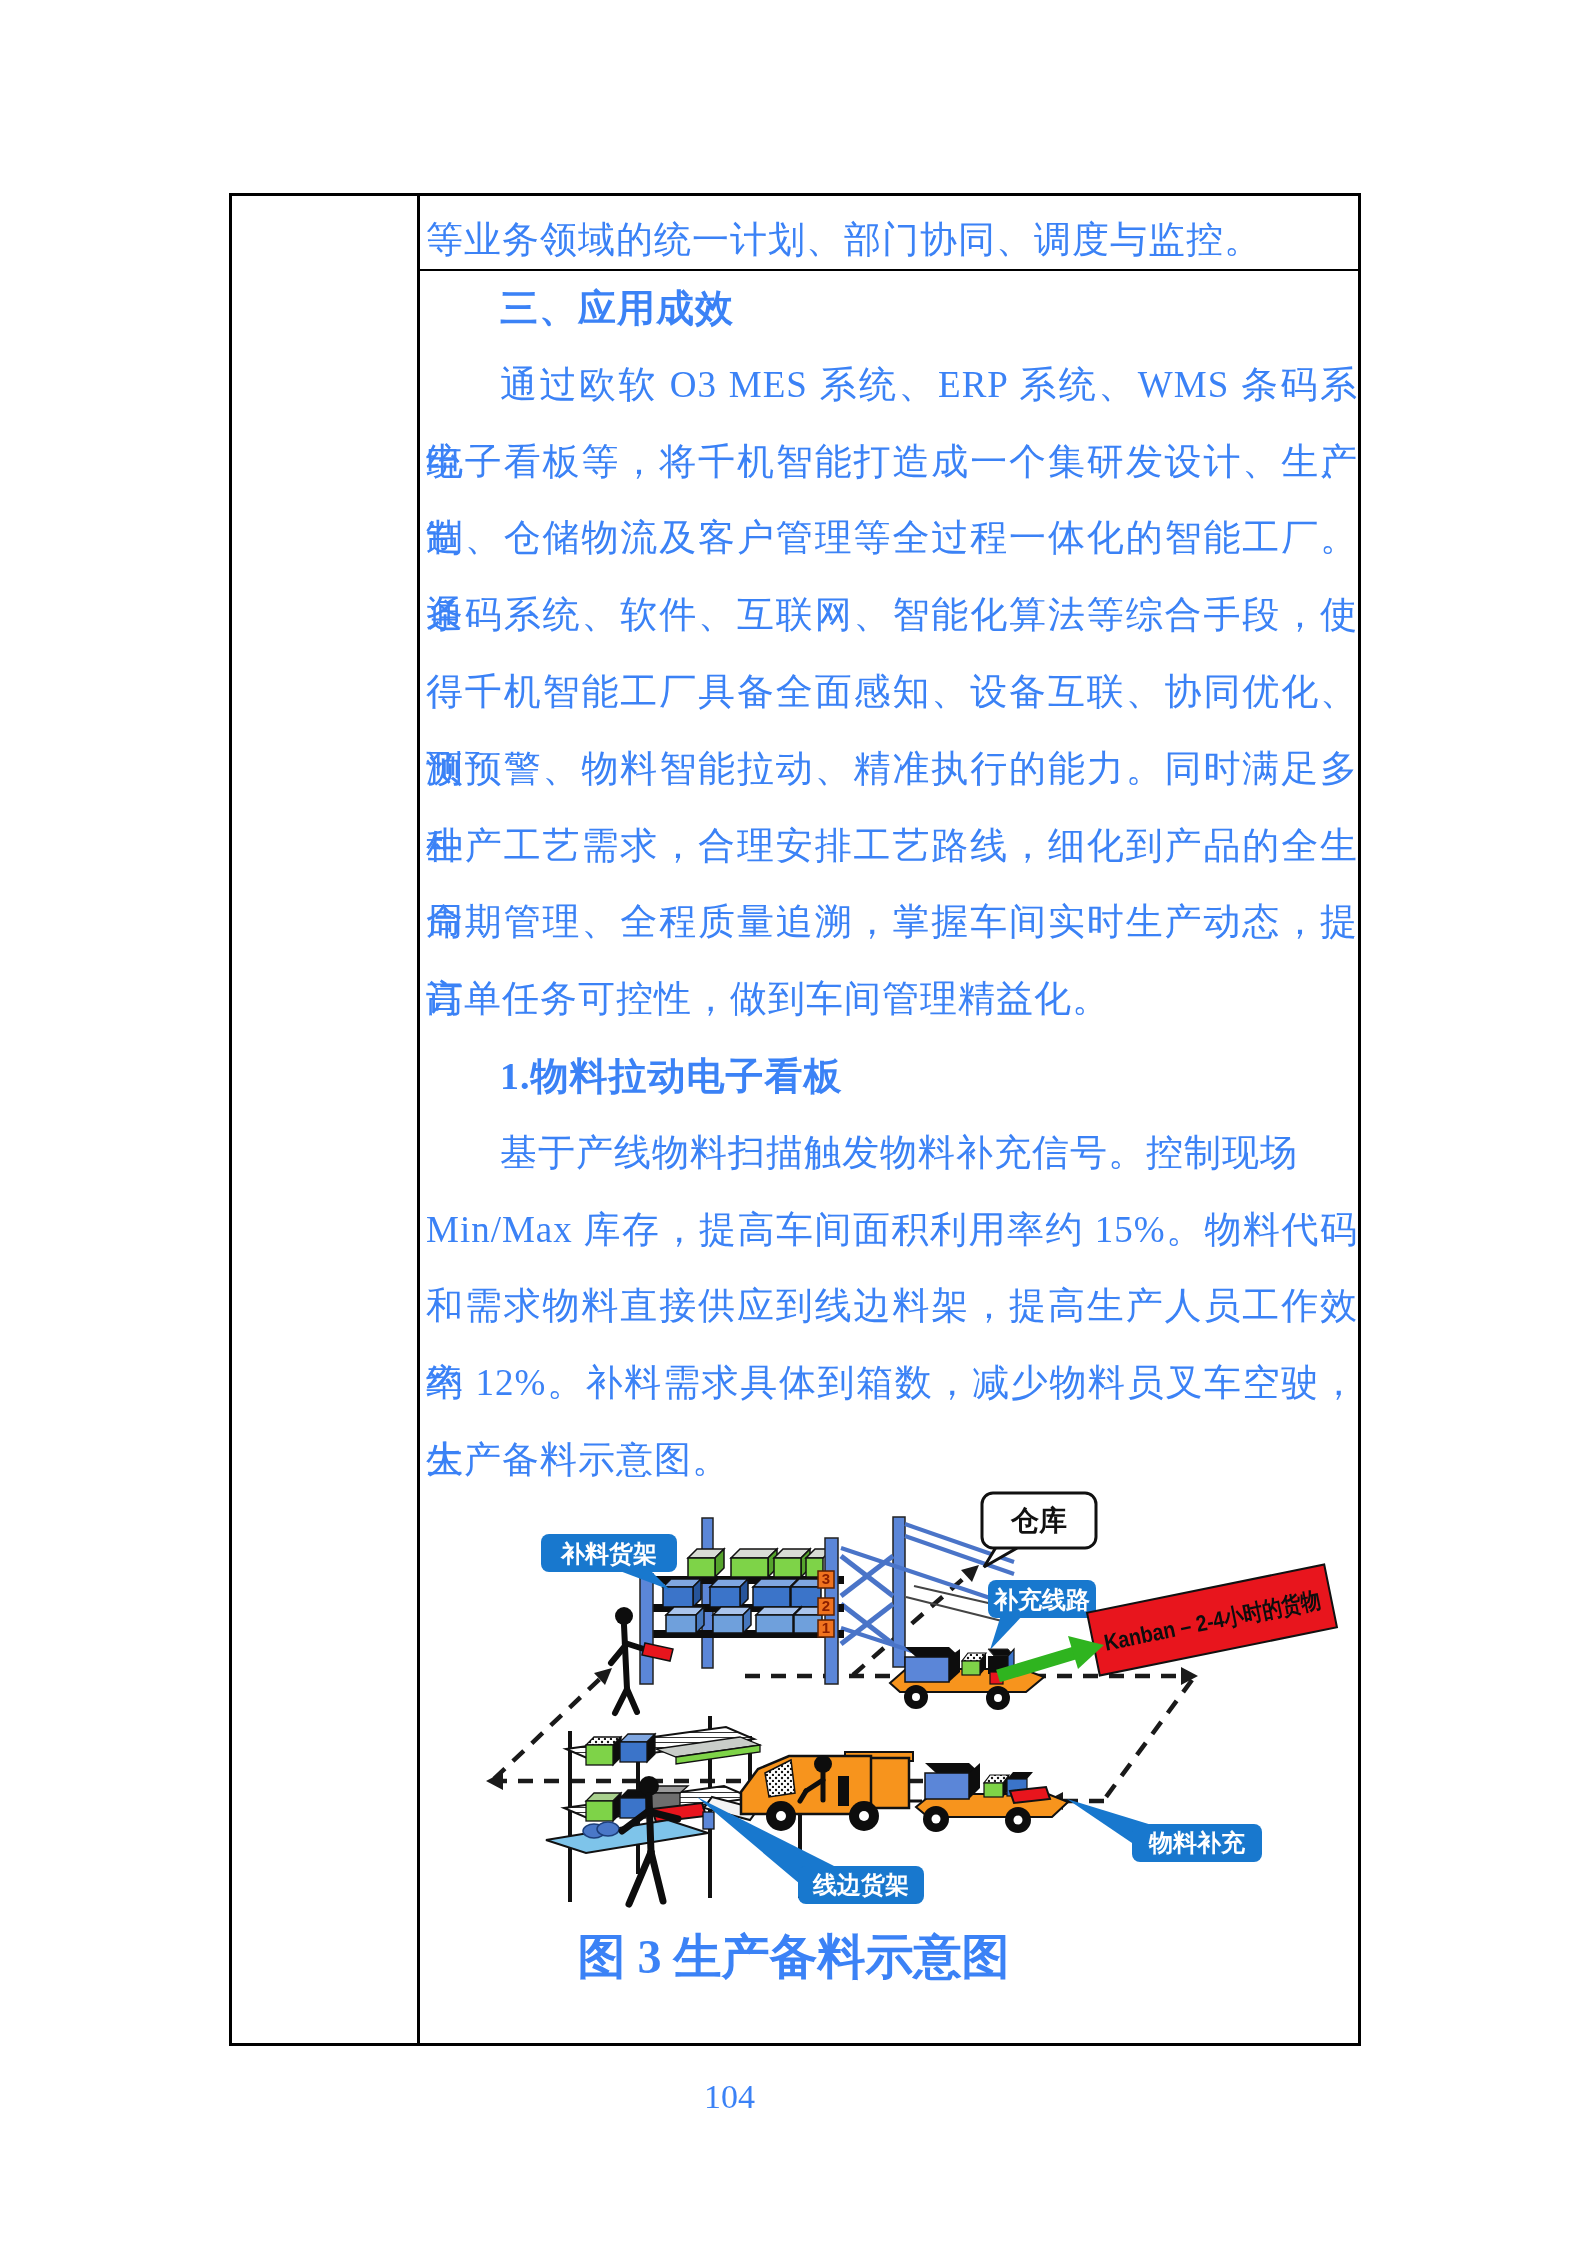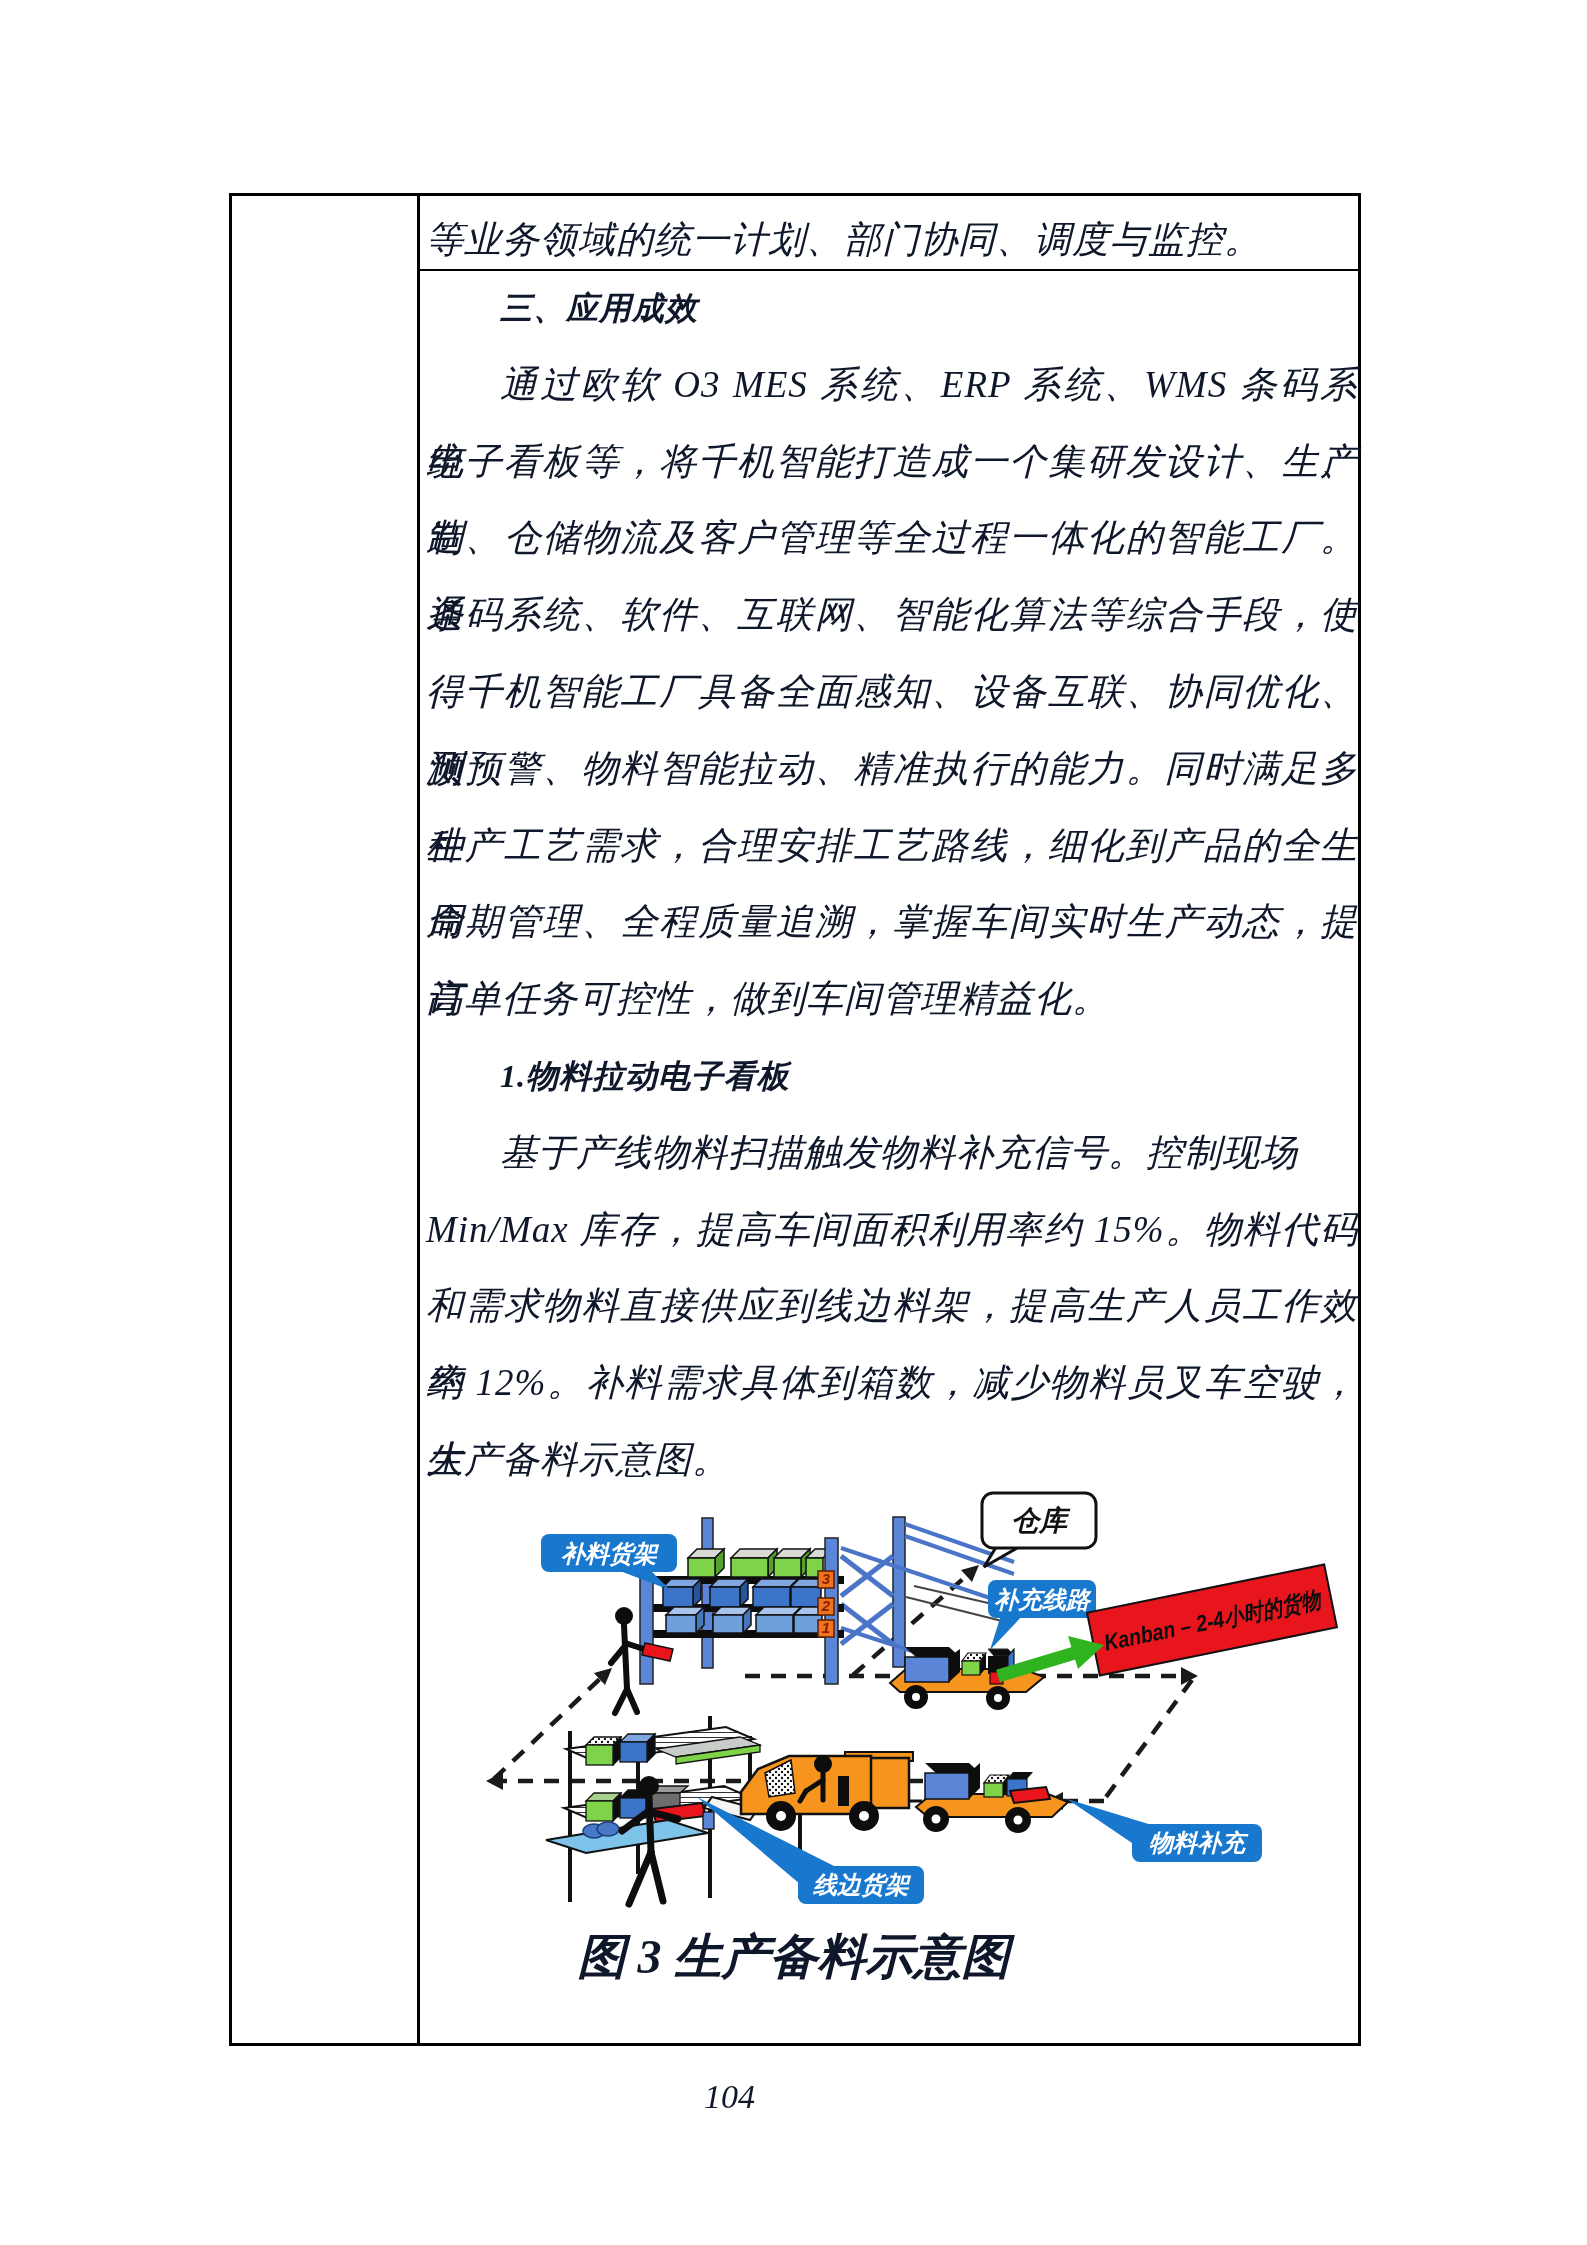--- a/index.html
+++ b/index.html
@@ -1,28 +1,28 @@
 <!DOCTYPE html>
 <html><head>
 <meta charset="utf-8">
 <style>
   html,body{margin:0;padding:0;background:#888;}
   .page{position:relative;width:1587px;height:2245px;background:#ffffff;overflow:hidden;
-        font-family:"Liberation Serif","DejaVu Serif",serif;color:#0f172a;font-style:italic;}
+        font-family:"Liberation Serif","DejaVu Serif",serif;color:#3b82f6;}
   
   .tframe{position:absolute;left:229px;top:193px;width:1132px;height:1853px;border:3px solid #000;box-sizing:border-box;}
   .tdivider{position:absolute;left:185px;top:0;width:3px;height:100%;background:#000;}
   .trowline{position:absolute;left:188px;top:73px;right:0;height:2px;background:#000;}
   
   .row1{position:absolute;left:426px;top:214px;width:935px;height:52px;line-height:52px;font-size:37px;letter-spacing:1px;}
   .content{position:absolute;left:426px;top:270px;width:932px;}
   .ln{height:76.8px;line-height:76.8px;font-size:37px;letter-spacing:1px;white-space:nowrap;}
   .jst{text-align:justify;text-align-last:justify;white-space:normal;}
   .ind{text-indent:74px;}
-  .bold{font-weight:bold;font-size:32px;}
+  .bold{font-weight:bold;font-size:38px;}
   .caption{position:absolute;left:0;top:1925px;width:1587px;text-align:center;font-weight:bold;font-size:48px;}
   .pagenum{position:absolute;left:0;top:2078px;width:1459px;text-align:center;font-size:34px;}
   
   .figwrap{position:absolute;left:440px;top:1485px;width:930px;height:435px;}
   svg text{font-family:"Liberation Sans","DejaVu Sans",sans-serif;}
   svg .lbltx{fill:#fff;font-weight:bold;font-size:24px;}
 </style>
 </head>
 <body>
 

